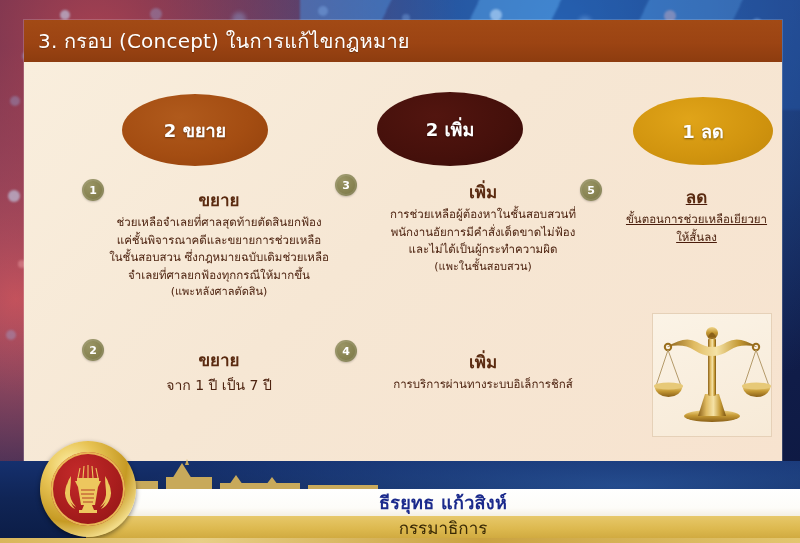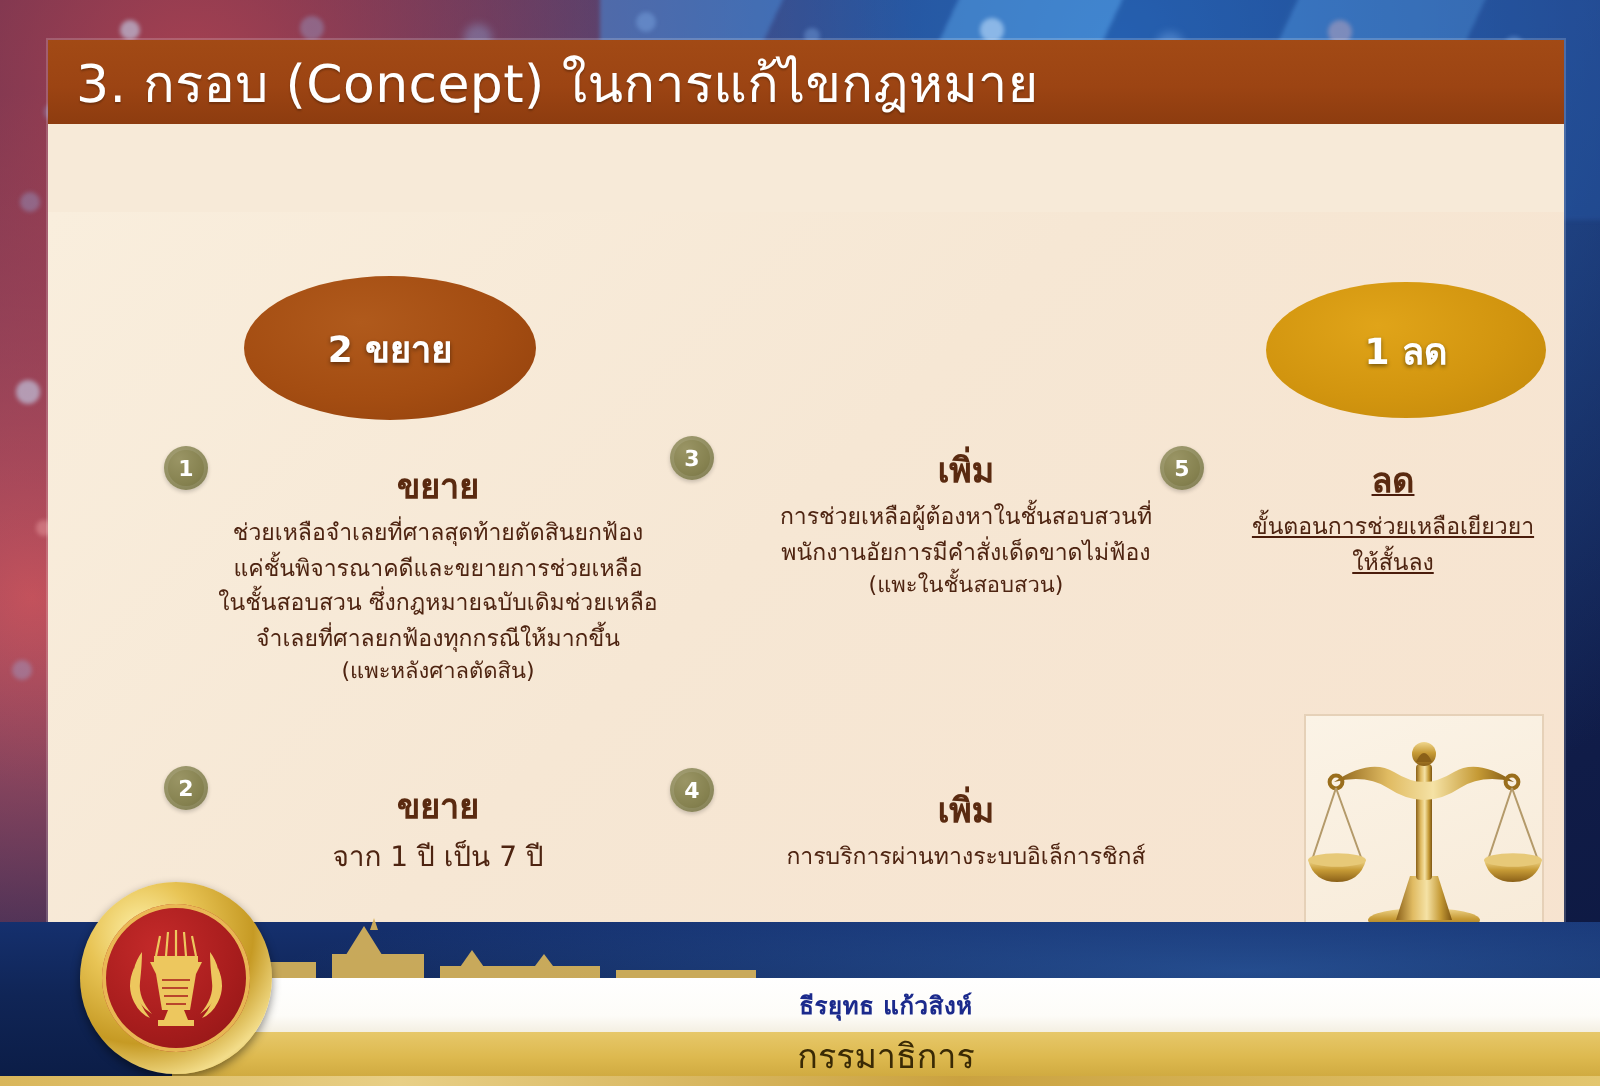--- a/index.html
+++ b/index.html
@@ -37,28 +37,27 @@
     position:absolute;left:24px;top:20px;width:758px;height:443px;
     box-shadow:0 0 0 1px rgba(255,255,255,.18);
     overflow:hidden;background:#f7ead8;
   }
   .slide-title{
     position:absolute;left:0;top:0;width:758px;height:42px;
     background:linear-gradient(180deg,#a24a15 0%,#9c4413 55%,#8d3c0f 100%);
     color:#ffffff;
     display:flex;align-items:center;
     padding-left:14px;box-sizing:border-box;
-    font-size:26px;letter-spacing:.2px;
+    font-size:20px;letter-spacing:.2px;
     text-shadow:0 1px 1px rgba(0,0,0,.25);
     white-space:nowrap;
   }
   .slide-body{
     position:absolute;left:0;top:42px;width:758px;height:401px;
     background:linear-gradient(135deg,#f9eedd 0%,#f6e7d4 45%,#f7e3cf 100%);
-    margin-top:44px;
   }
 
   
   .ellipse{
     position:absolute;border-radius:50%;
     display:flex;align-items:center;justify-content:center;
     color:#fff;font-size:18px;font-weight:bold;
     text-shadow:0 1px 2px rgba(0,0,0,.45);
   }
   .ell-1{left:98px;top:32px;width:146px;height:72px;
@@ -113,21 +112,21 @@
       radial-gradient(ellipse at 78% 30%, rgba(60,120,200,.45) 0%, rgba(20,45,110,0) 55%),
       linear-gradient(180deg,#15306e 0%,#102556 45%,#0b1c45 100%);
   }
   .parliament{position:absolute;left:86px;bottom:40px;}
   .name-band{
     position:absolute;left:86px;bottom:27px;width:714px;height:27px;
     background:linear-gradient(180deg,#ffffff 0%,#fdfcf8 70%,#f4efe2 100%);
     display:flex;align-items:center;justify-content:center;
   }
   .name-band .nm{
-    color:#1b2a8c;font-size:12px;font-weight:bold;letter-spacing:.3px;
+    color:#1b2a8c;font-size:18px;font-weight:bold;letter-spacing:.3px;
   }
   .role-band{
     position:absolute;left:86px;bottom:4px;width:714px;height:23px;
     background:linear-gradient(180deg,#e7c86a 0%,#ddb94f 55%,#cfa93f 100%);
     display:flex;align-items:center;justify-content:center;
   }
   .role-band .rl{color:#3a2a05;font-size:17px;}
   .seal{
     position:absolute;left:40px;bottom:6px;width:96px;height:96px;border-radius:50%;
     background:
@@ -202,20 +201,23 @@
 
   <div class="slide">
 
     <div class="slide-title">3. กรอบ (Concept) ในการแก้ไขกฎหมาย</div>
 
     <div class="slide-body">
 
       <div class="ellipse ell-1">
         <span>2 ขยาย</span>
       </div>
+      <div class="ellipse ell-2">
+        <span>2 เพิ่ม</span>
+      </div>
       <div class="ellipse ell-3">
         <span>1 ลด</span>
       </div>
 
       <div class="badge" style="left:58px;top:117px">1</div>
       <div class="badge" style="left:58px;top:277px">2</div>
       <div class="badge" style="left:311px;top:112px">3</div>
       <div class="badge" style="left:311px;top:278px">4</div>
       <div class="badge" style="left:556px;top:117px">5</div>
 
@@ -230,20 +232,21 @@
 
       <div class="block b2">
         <div class="head">ขยาย</div>
         <div class="line">จาก 1 ปี เป็น 7 ปี</div>
       </div>
 
       <div class="block b3">
         <div class="head">เพิ่ม</div>
         <div class="line">การช่วยเหลือผู้ต้องหาในชั้นสอบสวนที่</div>
         <div class="line">พนักงานอัยการมีคำสั่งเด็ดขาดไม่ฟ้อง</div>
+        <div class="line">และไม่ได้เป็นผู้กระทำความผิด</div>
         <div class="line sm">(แพะในชั้นสอบสวน)</div>
       </div>
 
       <div class="block b4">
         <div class="head">เพิ่ม</div>
         <div class="line">การบริการผ่านทางระบบอิเล็การชิกส์</div>
       </div>
 
       <div class="block b5">
         <div class="head">ลด</div>

